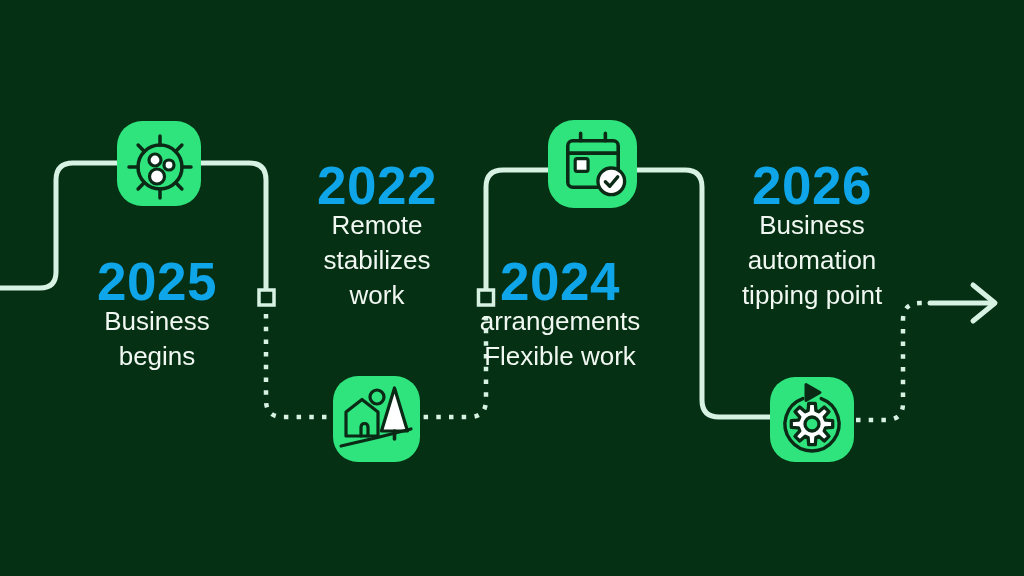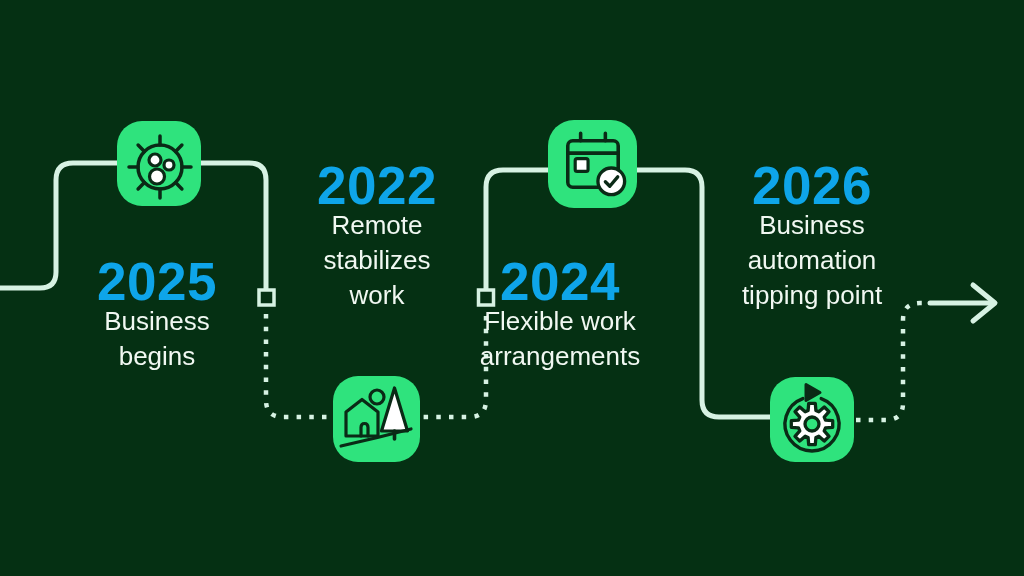--- a/index.html
+++ b/index.html
@@ -116,22 +116,22 @@
     <div class="caption">
       <div>Remote</div>
       <div>stabilizes</div>
       <div>work</div>
     </div>
   </div>
 
   <div class="milestone" style="left:560px;top:260px">
     <div class="year">2024</div>
     <div class="caption">
+      <div>arrangements</div>
       <div>Flexible work</div>
-      <div>arrangements</div>
     </div>
   </div>
 
   <div class="milestone" style="left:812px;top:164px">
     <div class="year">2026</div>
     <div class="caption">
       <div>Business</div>
       <div>automation</div>
       <div>tipping point</div>
     </div>

